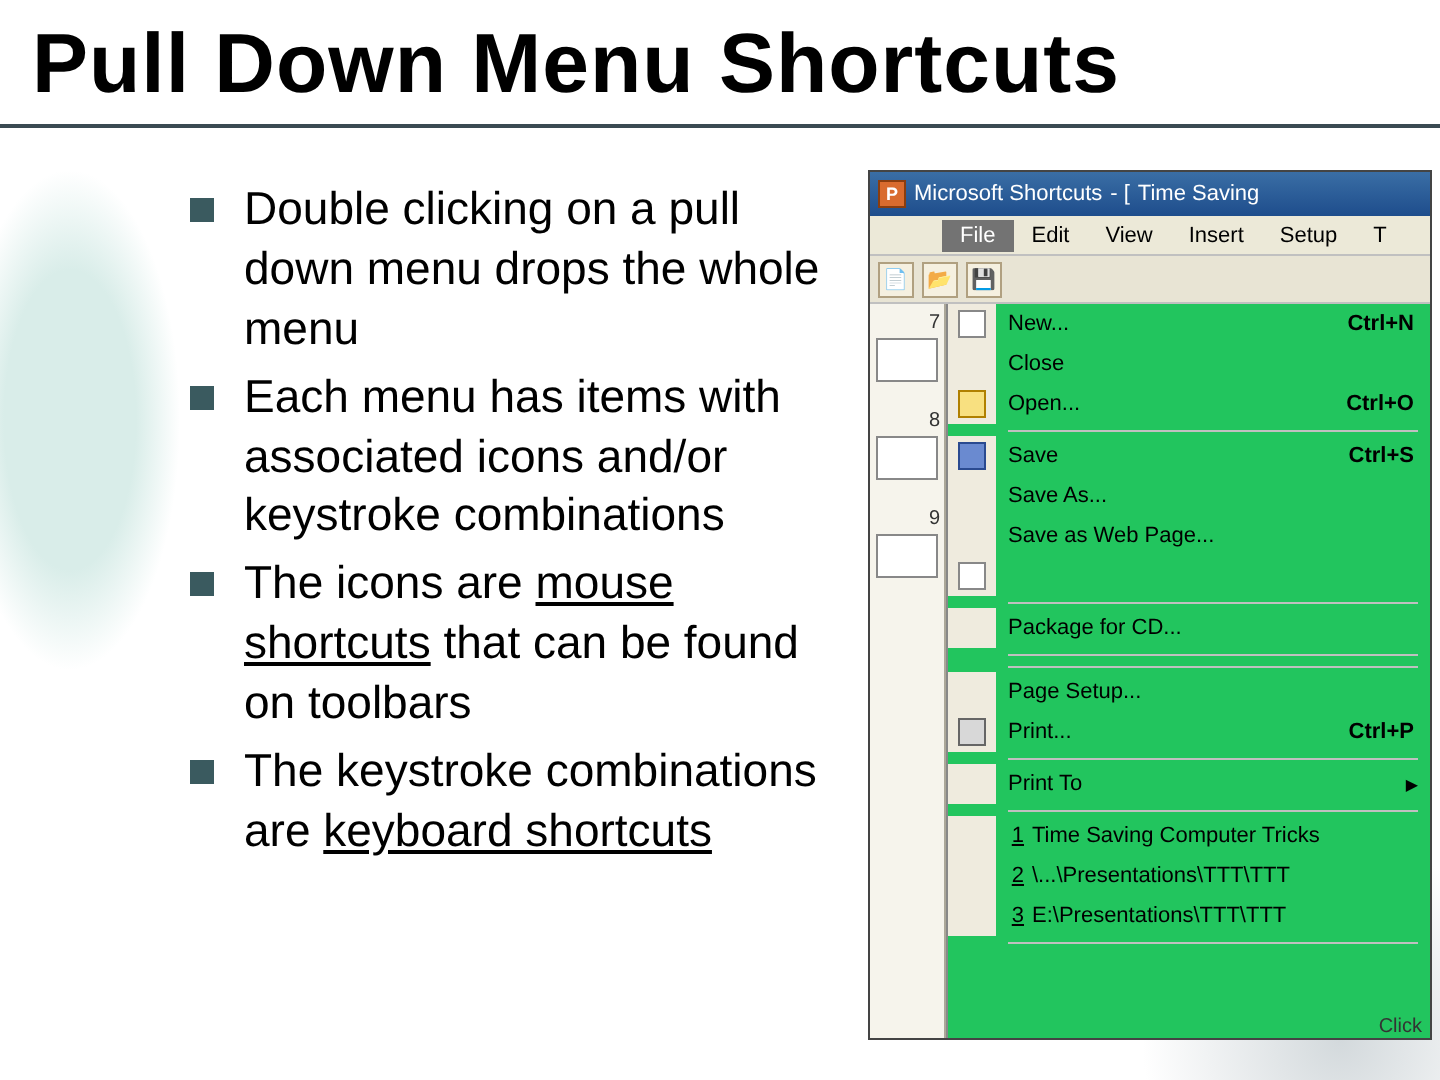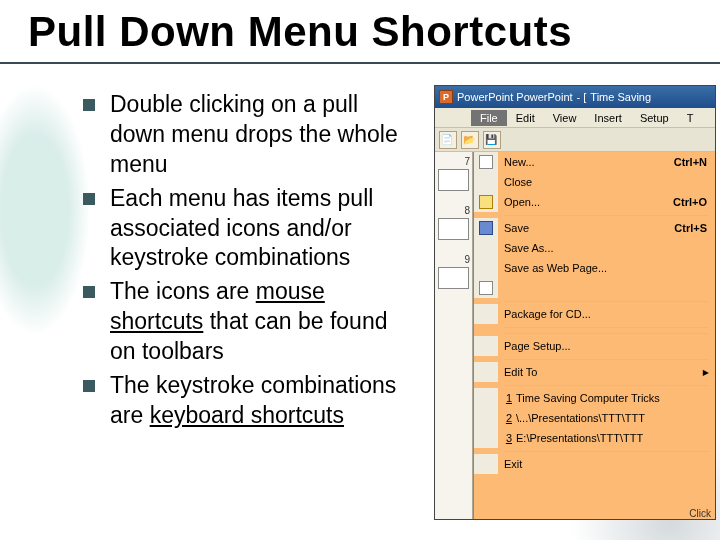--- a/index.html
+++ b/index.html
@@ -30,39 +30,39 @@
     right: -50px;
     bottom: -80px;
     width: 200px;
     height: 200px;
     background: radial-gradient(circle, #d3d9dc 0%, rgba(211,217,220,0) 70%);
     border-radius: 50%;
   }
   .title {
     position: absolute;
     top: 8px;
-    left: 28px;
+    left: 16px;
     font-size: 42px;
     font-weight: bold;
     color: #000;
     font-family: Arial, sans-serif;
     letter-spacing: 0.5px;
   }
   .underline {
     position: absolute;
     top: 62px;
     left: 0;
     right: 0;
     height: 2px;
     background: #3a4a52;
   }
   .content {
     position: absolute;
     top: 90px;
-    left: 83px;
+    left: 95px;
     width: 330px;
   }
   .bullet-row {
     display: flex;
     align-items: flex-start;
     margin-bottom: 4px;
   }
   .bullet-marker {
     width: 12px;
     height: 12px;
@@ -170,21 +170,21 @@
     padding: 0 2px;
   }
   .thumb-num {
     font-size: 10px;
     color: #333;
     text-align: right;
     padding-right: 2px;
   }
   .ss-menu {
     flex: 1;
-    background: #fdba74;
+    background: #22c55e;
     border-left: 1px solid #888;
     position: relative;
   }
   .menu-item {
     display: flex;
     align-items: center;
     height: 20px;
     font-size: 11px;
     color: #000;
   }
@@ -253,36 +253,36 @@
 <h1 class="title">Pull Down Menu Shortcuts</h1>
 <div class="underline"></div>
 
 <div class="content" id="bullet-container">
     <div class="bullet-row">
       <div class="bullet-marker"></div>
       <div class="bullet-text"><span>Double clicking on a pull down menu drops the whole menu</span></div>
     </div>
     <div class="bullet-row">
       <div class="bullet-marker"></div>
-      <div class="bullet-text"><span>Each menu has items pull associated icons and/or keystroke combinations</span></div>
+      <div class="bullet-text"><span>Each menu has items with associated icons and/or keystroke combinations</span></div>
     </div>
     <div class="bullet-row">
       <div class="bullet-marker"></div>
       <div class="bullet-text"><span>The icons are </span><span class="underlined">mouse shortcuts</span><span> that can be found on toolbars</span></div>
     </div>
     <div class="bullet-row">
       <div class="bullet-marker"></div>
       <div class="bullet-text"><span>The keystroke combinations are </span><span class="underlined">keyboard shortcuts</span></div>
     </div>
   </div>
 
 <div class="screenshot">
   <div class="ss-titlebar">
     <span class="pp-icon">P</span>
-    <span>PowerPoint PowerPoint</span>
+    <span>Microsoft Shortcuts</span>
     <span> - [</span>
     <span>Time Saving</span>
   </div>
   <div class="ss-menubar" id="menubar">
       <div class="m active">File</div>
       <div class="m">Edit</div>
       <div class="m">View</div>
       <div class="m">Insert</div>
       <div class="m">Setup</div>
       <div class="m">T</div>
@@ -351,43 +351,46 @@
         <div class="menu-item">
           <div class="menu-icon-col"></div>
           <span class="menu-label">Package for CD...</span>
         </div>
         <div class="menu-sep-full"></div>
         <div class="menu-sep-full"></div>
         <div class="menu-item">
           <div class="menu-icon-col"></div>
           <span class="menu-label">Page Setup...</span>
         </div>
-        <div class="menu-sep-full"></div>
-        <div class="menu-item">
-          <div class="menu-icon-col"></div>
-          <span class="menu-label">Edit To</span>
+        <div class="menu-item">
+          <div class="menu-icon-col">
+            <div class="menu-icon mi-print"></div>
+          </div>
+          <span class="menu-label">Print...</span>
+          <span class="menu-shortcut">Ctrl+P</span>
+        </div>
+        <div class="menu-sep-full"></div>
+        <div class="menu-item">
+          <div class="menu-icon-col"></div>
+          <span class="menu-label">Print To</span>
           <span class="menu-arrow">▶</span>
         </div>
         <div class="menu-sep-full"></div>
         <div class="menu-item">
           <div class="menu-icon-col"></div>
           <span class="menu-recent-num">1</span>
           <span class="menu-label">Time Saving Computer Tricks</span>
         </div>
         <div class="menu-item">
           <div class="menu-icon-col"></div>
           <span class="menu-recent-num">2</span>
           <span class="menu-label">\...\Presentations\TTT\TTT</span>
         </div>
         <div class="menu-item">
           <div class="menu-icon-col"></div>
           <span class="menu-recent-num">3</span>
           <span class="menu-label">E:\Presentations\TTT\TTT</span>
         </div>
         <div class="menu-sep-full"></div>
-        <div class="menu-item">
-          <div class="menu-icon-col"></div>
-          <span class="menu-label">Exit</span>
-        </div>
       </div>
   </div>
   <div class="ss-bottom">Click</div>
 </div>
 
 </body></html>

